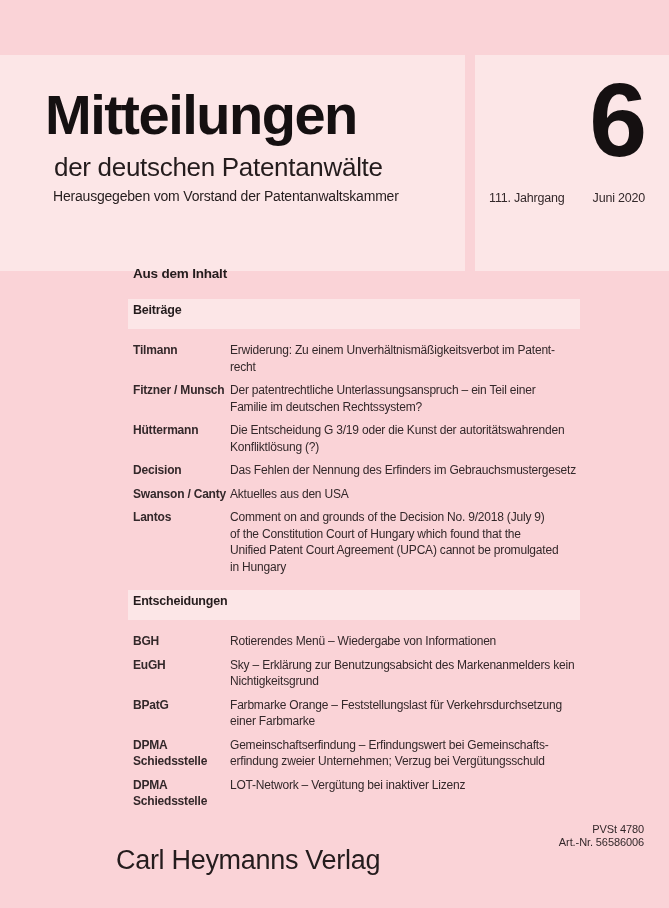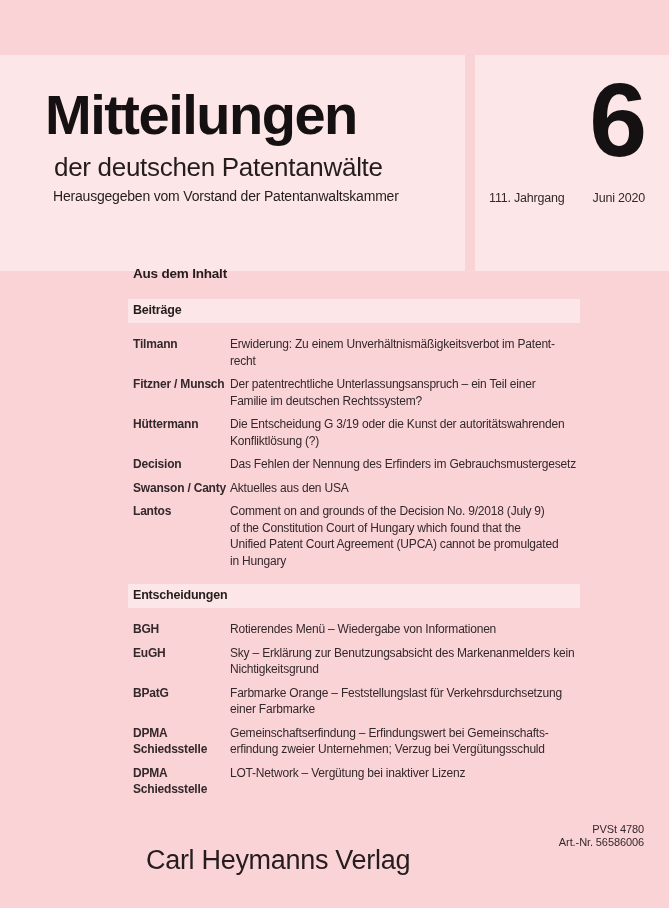--- a/index.html
+++ b/index.html
@@ -47,33 +47,33 @@
     display:flex;gap:28px;justify-content:flex-end;
     font-size:12.5px;line-height:15px;letter-spacing:-0.2px;
   }
   
   .contents{position:absolute;left:128px;top:264px;width:452px;}
   .contents-heading{
     font-size:13.5px;line-height:20px;font-weight:bold;
     padding-left:5px;letter-spacing:-0.2px;color:#241c1d;
   }
   .section-band{
-    margin-top:15px;height:24px;line-height:22px;
+    margin-top:15px;height:30px;line-height:22px;
     background:var(--band-bg);
     font-size:12.5px;font-weight:bold;padding-left:5px;
     letter-spacing:-0.2px;color:#241c1d;
   }
   .section-rows{margin-top:13px;}
   .toc-row{display:flex;margin-bottom:7px;font-size:12px;line-height:16.5px;letter-spacing:-0.2px;}
   .author-cell{width:102px;flex:0 0 102px;font-weight:bold;padding-left:5px;box-sizing:border-box;}
   .title-cell{flex:1;}
   .line{white-space:nowrap;}
   
   .publisher{
-    position:absolute;left:146px;top:845px;
+    position:absolute;left:116px;top:845px;
     font-size:27px;line-height:30px;letter-spacing:-0.3px;color:#241c1d;
   }
   .print-info{
     position:absolute;right:25px;top:823px;
     font-size:11px;line-height:13px;text-align:right;letter-spacing:-0.1px;
   }
 </style>
 </head>
 <body>
 

